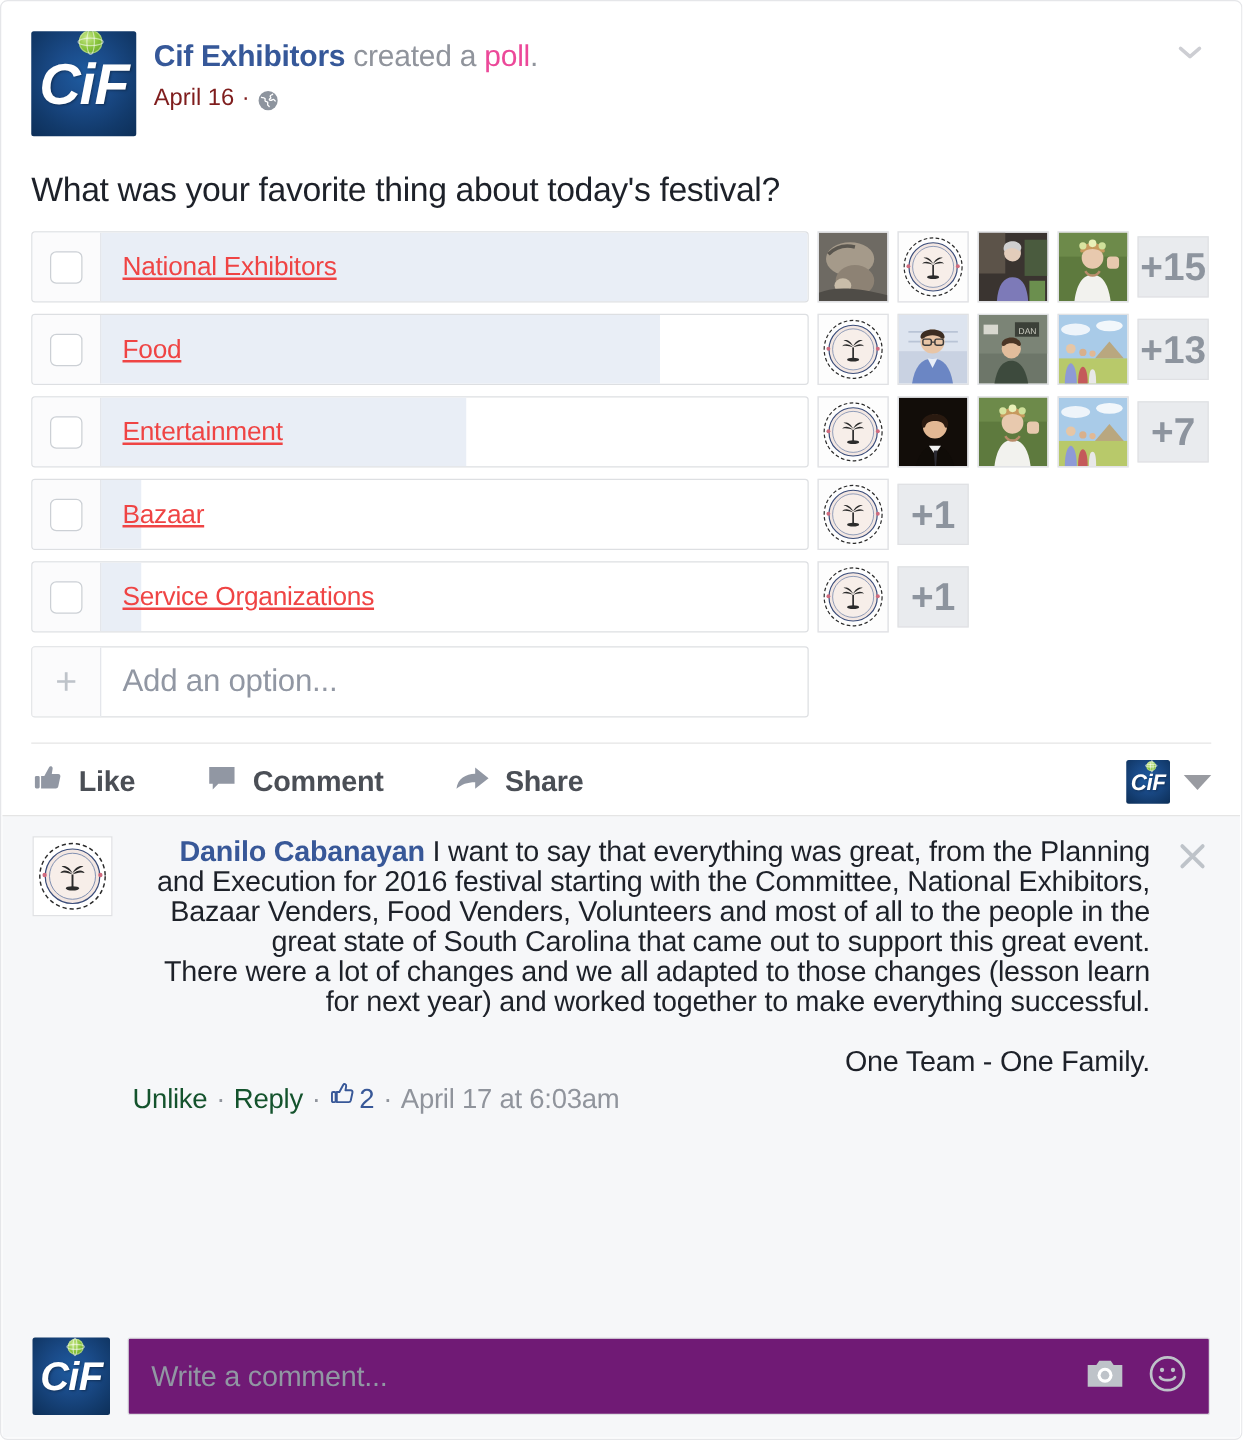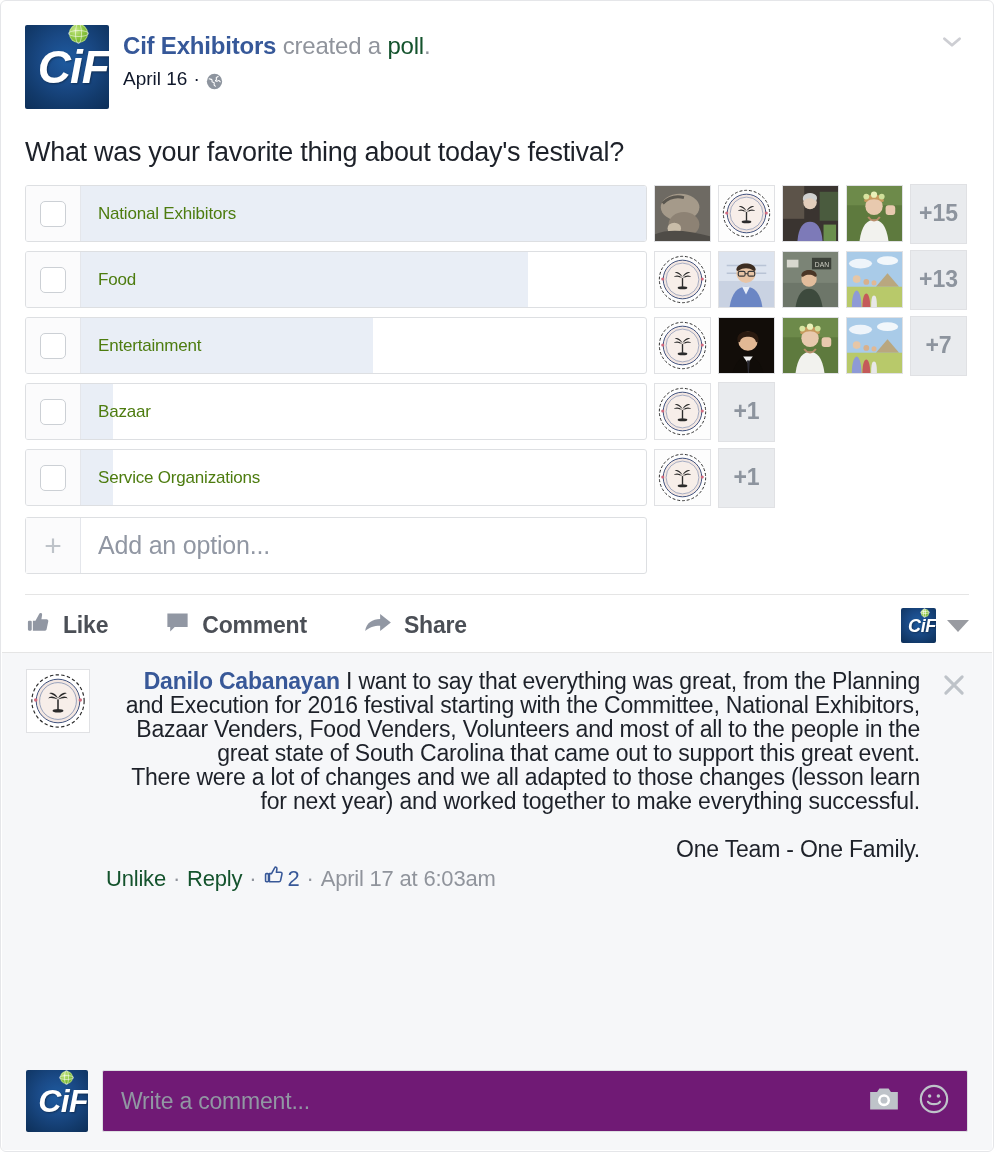--- a/index.html
+++ b/index.html
@@ -32,21 +32,21 @@
     width: 84px; height: 84px;
     flex: 0 0 84px;
     border-radius: 2px;
     position: relative;
     overflow: hidden;
     background: radial-gradient(circle at 50% 42%, #1e5ba0 0%, #1a4a87 38%, #123a6b 72%, #0d2f58 100%);
   }
   .cif-logo {
     position: absolute;
     left: 0; top: 0; right: 0; bottom: 0;
-    display: flex; align-items: center; justify-content: flex-end;
+    display: flex; align-items: center; justify-content: center;
   }
   .cif-text {
     font-family: "Liberation Sans", sans-serif;
     font-weight: bold;
     font-style: italic;
     color: #ffffff;
     letter-spacing: -0.02em;
     line-height: 1;
     position: relative;
     text-shadow: 1px 1px 2px rgba(0,0,0,.35);
@@ -75,26 +75,26 @@
   .byline {
     font-size: 24px;
     line-height: 30px;
     color: #90949c;
     letter-spacing: -0.2px;
   }
   .byline .author {
     color: #365899;
     font-weight: bold;
   }
-  .byline .poll-link { color: #14532d; }
+  .byline .poll-link { color: #ec4899; }
   .meta-line {
     margin-top: 6px;
     font-size: 19px;
     line-height: 24px;
-    color: #0f172a;
+    color: #7f1d1d;
     display: flex;
     align-items: center;
     gap: 6px;
   }
   .globe-icon {
     display: inline-block;
     width: 17px; height: 17px;
     position: relative;
     top: 1px;
   }
@@ -156,48 +156,49 @@
     border: 1px solid #ccd0d5;
     border-radius: 5px;
     background: #ffffff;
   }
   .option-label {
     position: relative;
     z-index: 2;
     display: flex;
     align-items: center;
     padding-left: 17px;
-    font-size: 17px;
-    color: #4d7c0f;
+    font-size: 21px;
+    color: #ef4444;
     letter-spacing: -0.2px;
     white-space: nowrap;
+    text-decoration: underline;
   }
 
   .voters {
     display: flex;
     align-items: center;
     margin-left: 7px;
     gap: 7px;
   }
   .thumb {
     width: 57px; height: 57px;
     border: 1px solid #e0e1e4;
     background: #f2f3f5;
     overflow: hidden;
     position: relative;
   }
   .thumb svg { display: block; width: 100%; height: 100%; }
   .more-count {
-    width: 57px; height: 60px;
+    width: 57px; height: 49px;
     background: #e9ebee;
     border: 1px solid #e0e1e4;
     display: flex;
     align-items: center;
     justify-content: center;
-    font-size: 23px;
+    font-size: 31px;
     font-weight: bold;
     color: #8d949e;
     cursor: pointer;
   }
 
   
   .add-row {
     display: flex;
     align-items: stretch;
     height: 57px;

